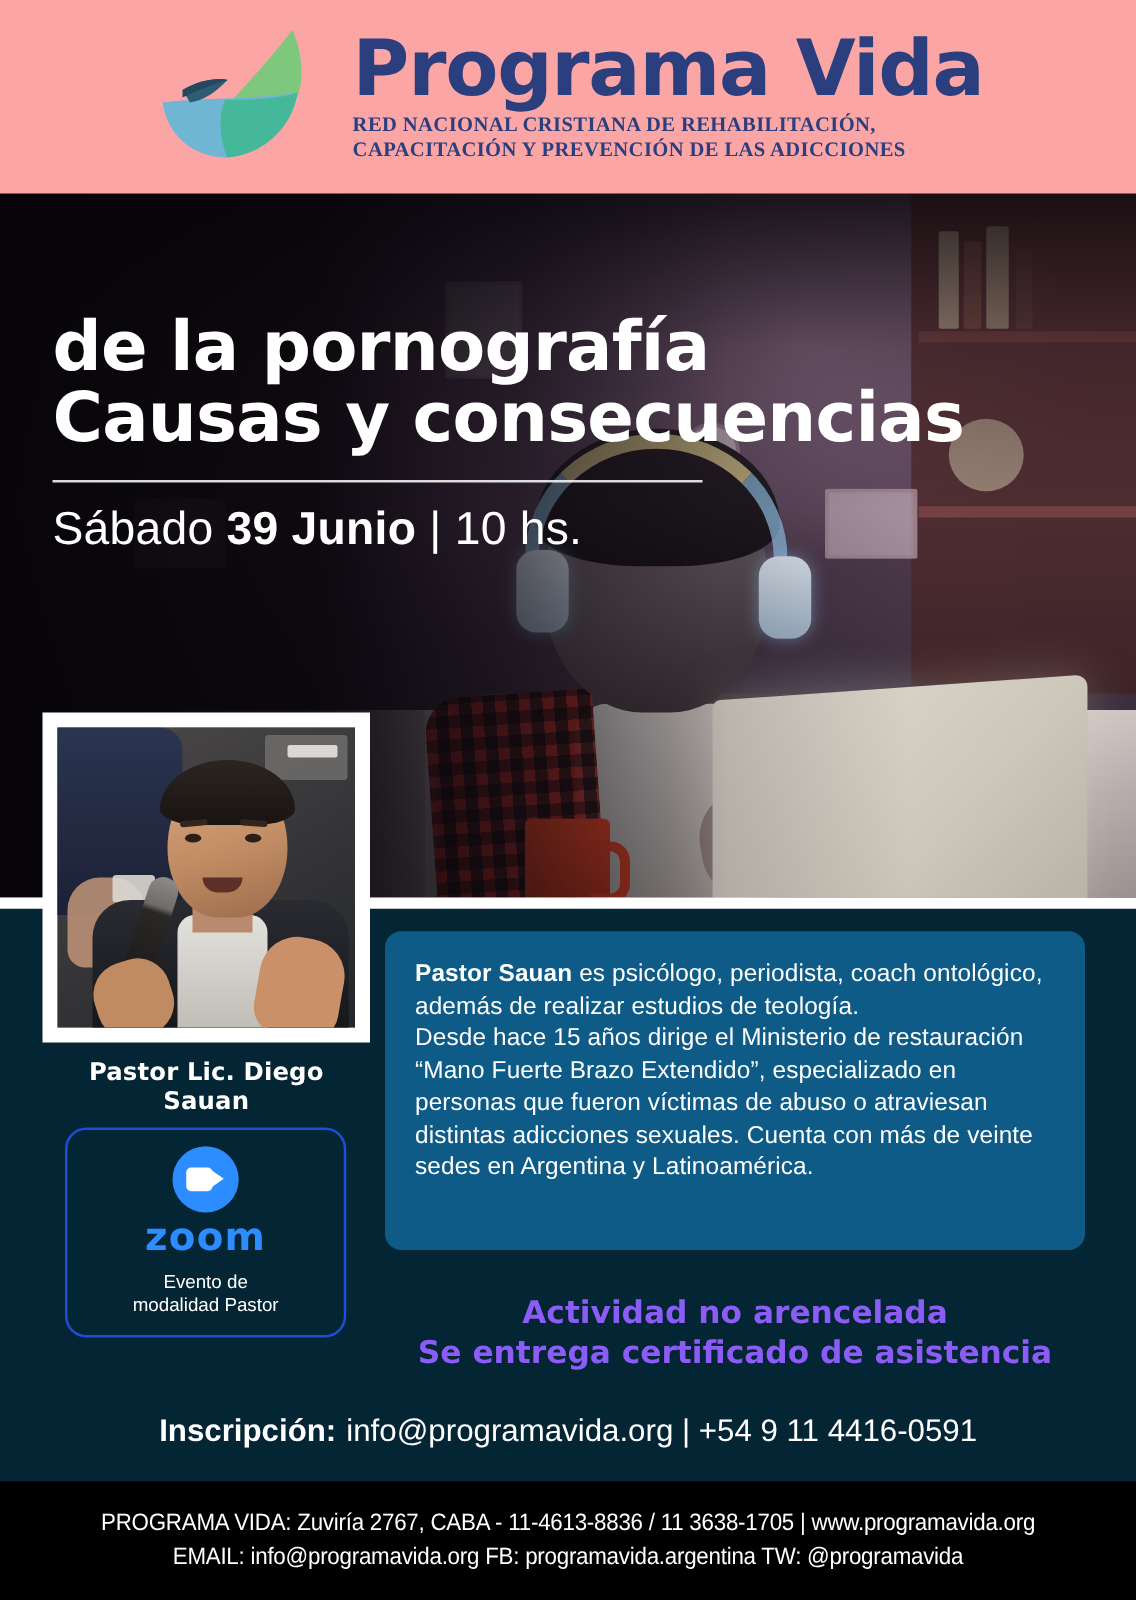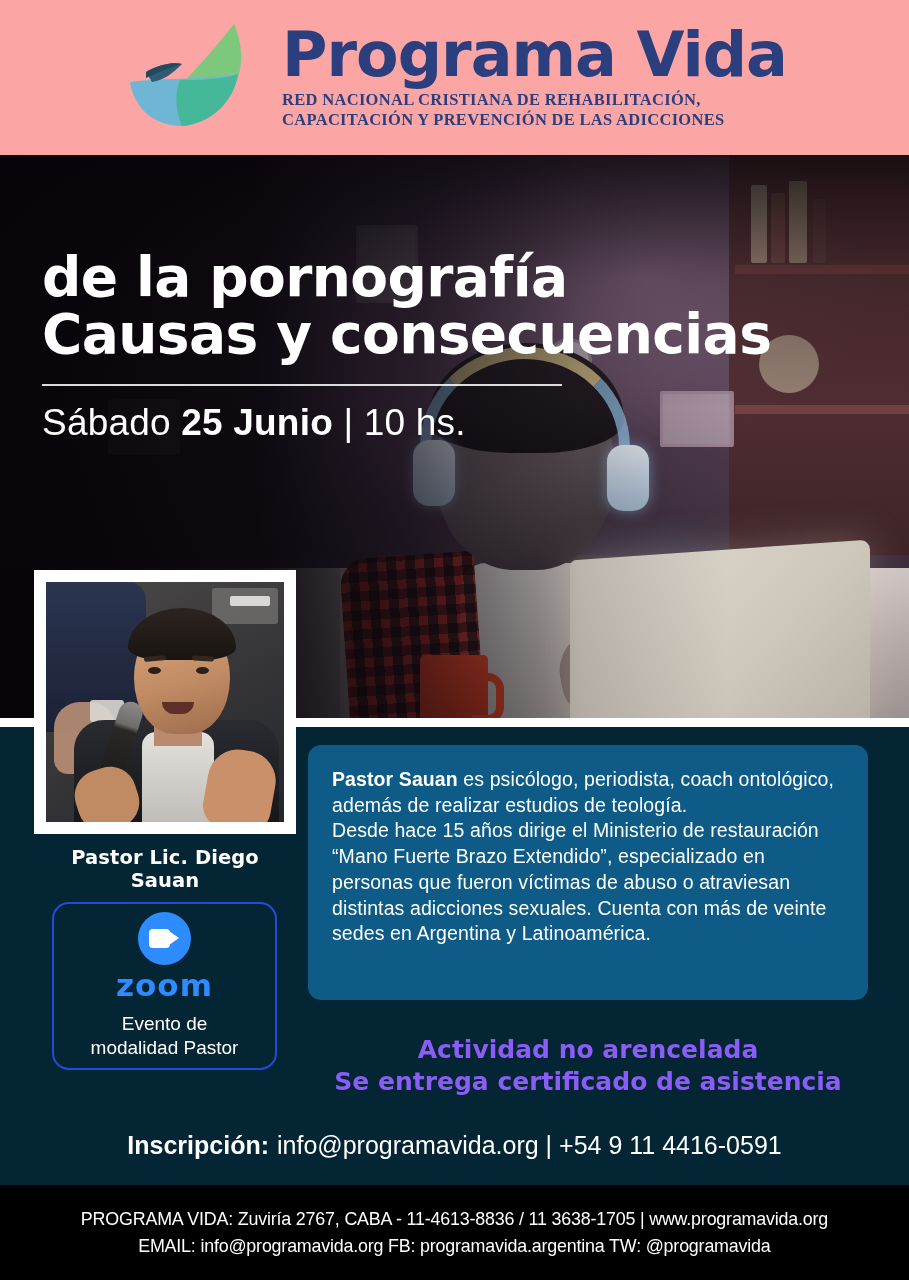--- a/index.html
+++ b/index.html
@@ -243,21 +243,21 @@
   .zoom-cam-body { position:absolute; left:0; top:0; width:21px; height:19px;
     background:#ffffff; border-radius:4px; }
   .zoom-cam-lens { position:absolute; right:0; top:2px; width:0; height:0;
     border-top:7px solid transparent; border-bottom:7px solid transparent;
     border-left:10px solid #ffffff; }
   .zoom-word {
     color:#2d8cff; font-size:31px; font-weight:700; letter-spacing:1px;
     margin-top:2px; font-family:"DejaVu Sans", sans-serif;
   }
   .zoom-caption {
-    color:#ffffff; font-size:19px; text-align:center; line-height:1.24; margin-top:7px;
+    color:#ffffff; font-size:15px; text-align:center; line-height:1.24; margin-top:7px;
   }
 
   
   .bio-card {
     position:absolute; left:308px; top:745px; width:560px; height:255px;
     background:#0d5b86; border-radius:13px; z-index:7;
     padding:22px 24px 16px 24px;
   }
   .bio-text {
     color:#ffffff; font-size:19.5px; line-height:1.32; letter-spacing:0.1px;
@@ -356,21 +356,21 @@
       <div class="hero-scrim"></div>
     </div>
   </div>
 
   <div class="hero-copy">
     <div class="headline">
       <div>de la pornografía</div>
       <div>Causas y consecuencias</div>
     </div>
     <div class="rule"></div>
-    <div class="when"><span>Sábado </span><b>25 Junio</b><span> | </span><span>10 hs.</span></div>
+    <div class="when"><span>Sábado </span><b>39 Junio</b><span> | </span><span>10 hs.</span></div>
   </div>
 
   <div class="seam"></div>
 
   <div class="photo-frame">
     <div class="photo-inner">
       <div class="p-bg"></div>
       <div class="p-crowdcoat"></div>
       <div class="p-crowdhand"></div>
       <div class="p-badge"></div>

